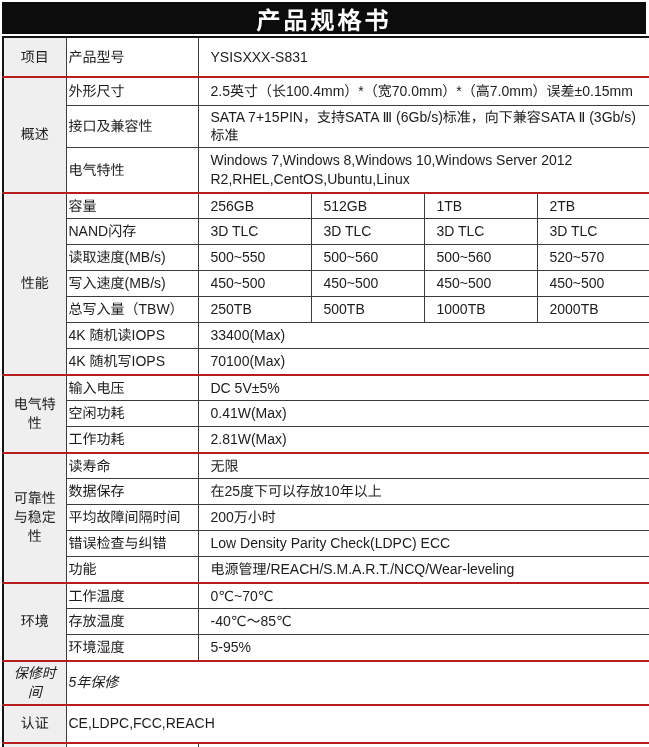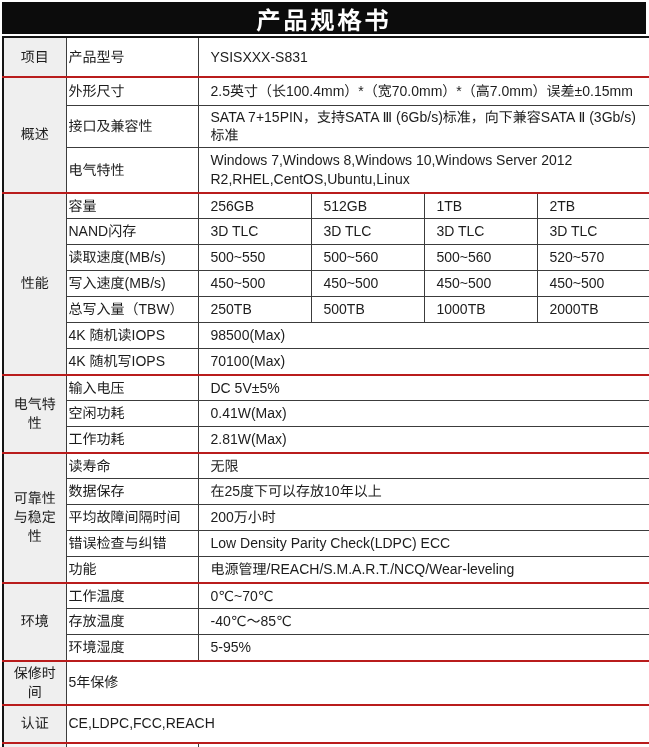--- a/index.html
+++ b/index.html
@@ -27,21 +27,21 @@
     padding:2px 8px;
     vertical-align:middle;
     line-height:1.35;
     overflow:hidden;
   }
   tr{height:26px;}
   tr.r-model{height:40px;}
   tr.r-dim{height:28px;}
   tr.r-interface{height:33px;}
   tr.r-os{height:45px;}
-  tr.r-warranty{height:31px;}
+  tr.r-warranty{height:31px;font-style:italic;}
   tr.r-cert{height:38px;}
   tr.r-prod{height:32px;}
   td.cat{
     background:#efefef;
     text-align:center;
     padding:2px 3px;
   }
   td.label{padding-left:2px;margin-left:32px;}
   td.val{padding-left:12px;}
   tr.grp td{border-top:2px solid #b91c1c;}
@@ -114,21 +114,21 @@
       </tr>
       <tr>
         <td class="label">总写入量（TBW）</td>
         <td class="val">250TB</td>
         <td class="val">500TB</td>
         <td class="val">1000TB</td>
         <td class="val">2000TB</td>
       </tr>
       <tr>
         <td class="label">4K 随机读IOPS</td>
-        <td class="val" colspan="4">98500(Max)</td>
+        <td class="val" colspan="4">33400(Max)</td>
       </tr>
       <tr>
         <td class="label">4K 随机写IOPS</td>
         <td class="val" colspan="4">70100(Max)</td>
       </tr>
 
       <tr class="grp">
         <td class="cat" rowspan="3">电气特性</td>
         <td class="label">输入电压</td>
         <td class="val" colspan="4">DC 5V±5%</td>

